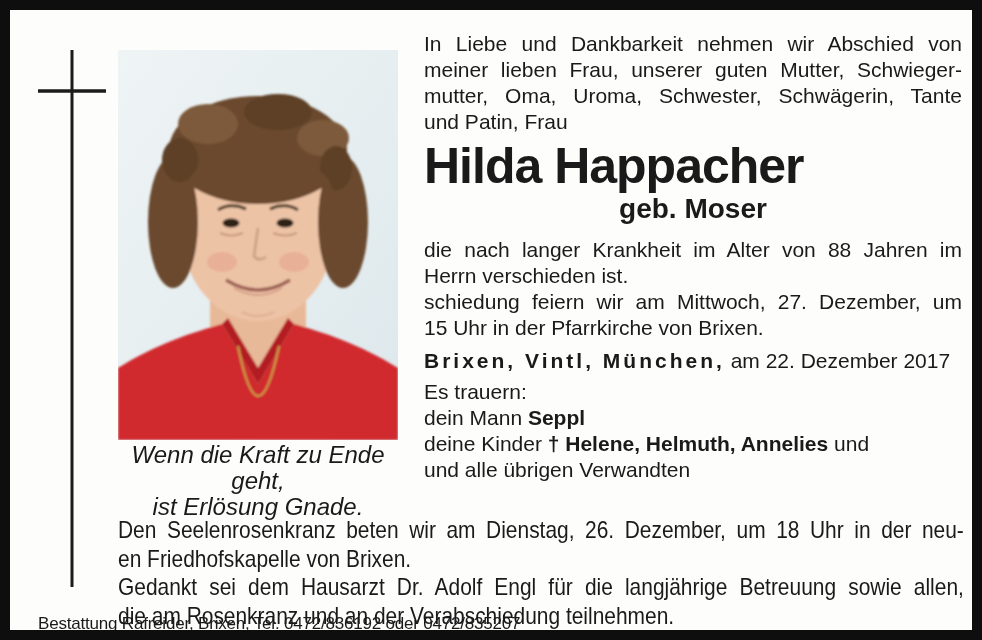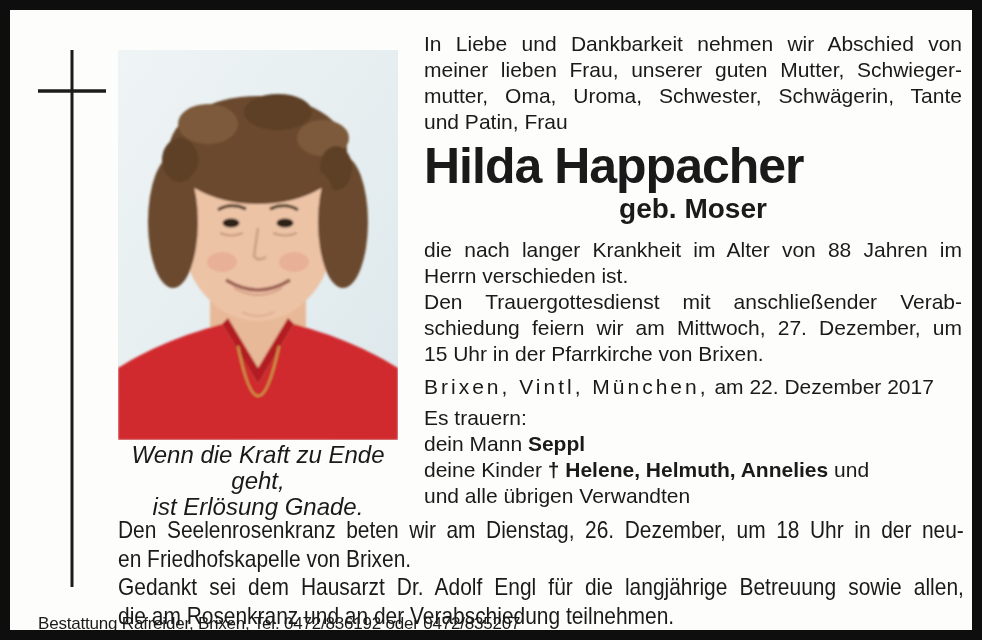--- a/index.html
+++ b/index.html
@@ -28,21 +28,21 @@
   .line{white-space:nowrap;font-size:21px;line-height:26px;}
   .jline{text-align:justify;text-align-last:justify;}
   .deceased-name{
     text-align:left;font-weight:bold;font-size:50px;line-height:54px;
     letter-spacing:-1px;margin-top:4px;white-space:nowrap;
   }
   .birth-name{text-align:center;font-weight:bold;font-size:28px;line-height:32px;margin-bottom:12px;}
   .para{margin-top:0;}
   .gap-xs{height:4px;}
   .dateline{font-size:21px;line-height:28px;white-space:nowrap;margin-top:6px;}
-  .dateline .cities{letter-spacing:3px;}
+  .dateline .cities{letter-spacing:3px;font-weight:bold;}
   .mourn-bold{font-weight:bold;}
   
   .announcements{
     position:absolute;left:108px;top:506px;width:970px;
     transform:scaleX(0.872);transform-origin:0 0;
     font-size:24px;line-height:28.5px;
   }
   .announcements .line{font-size:24px;line-height:28.5px;}
   .funeral-home{
     position:absolute;left:28px;top:604px;
@@ -130,21 +130,20 @@
 
     <div class="deceased-name">Hilda Happacher</div>
     <div class="birth-name">geb. Moser</div>
 
     <div class="para">
       <div class="line jline">die nach langer Krankheit im Alter von 88 Jahren im</div>
       <div class="line">Herrn verschieden ist.</div>
     </div>
 
     <div class="para">
-      <div class="line jline">Den Trauergottesdienst mit anschließender Verab-</div>
       <div class="line jline">schiedung feiern wir am Mittwoch, 27. Dezember, um</div>
       <div class="line">15 Uhr in der Pfarrkirche von Brixen.</div>
     </div>
 
     <div class="dateline"><span class="cities">Brixen, Vintl, München,</span><span> am 22. Dezember 2017</span></div>
 
     <div class="gap-xs"></div>
 
     <div class="line">Es trauern:</div>
     <div class="line"><span>dein Mann </span><span class="mourn-bold">Seppl</span></div>

